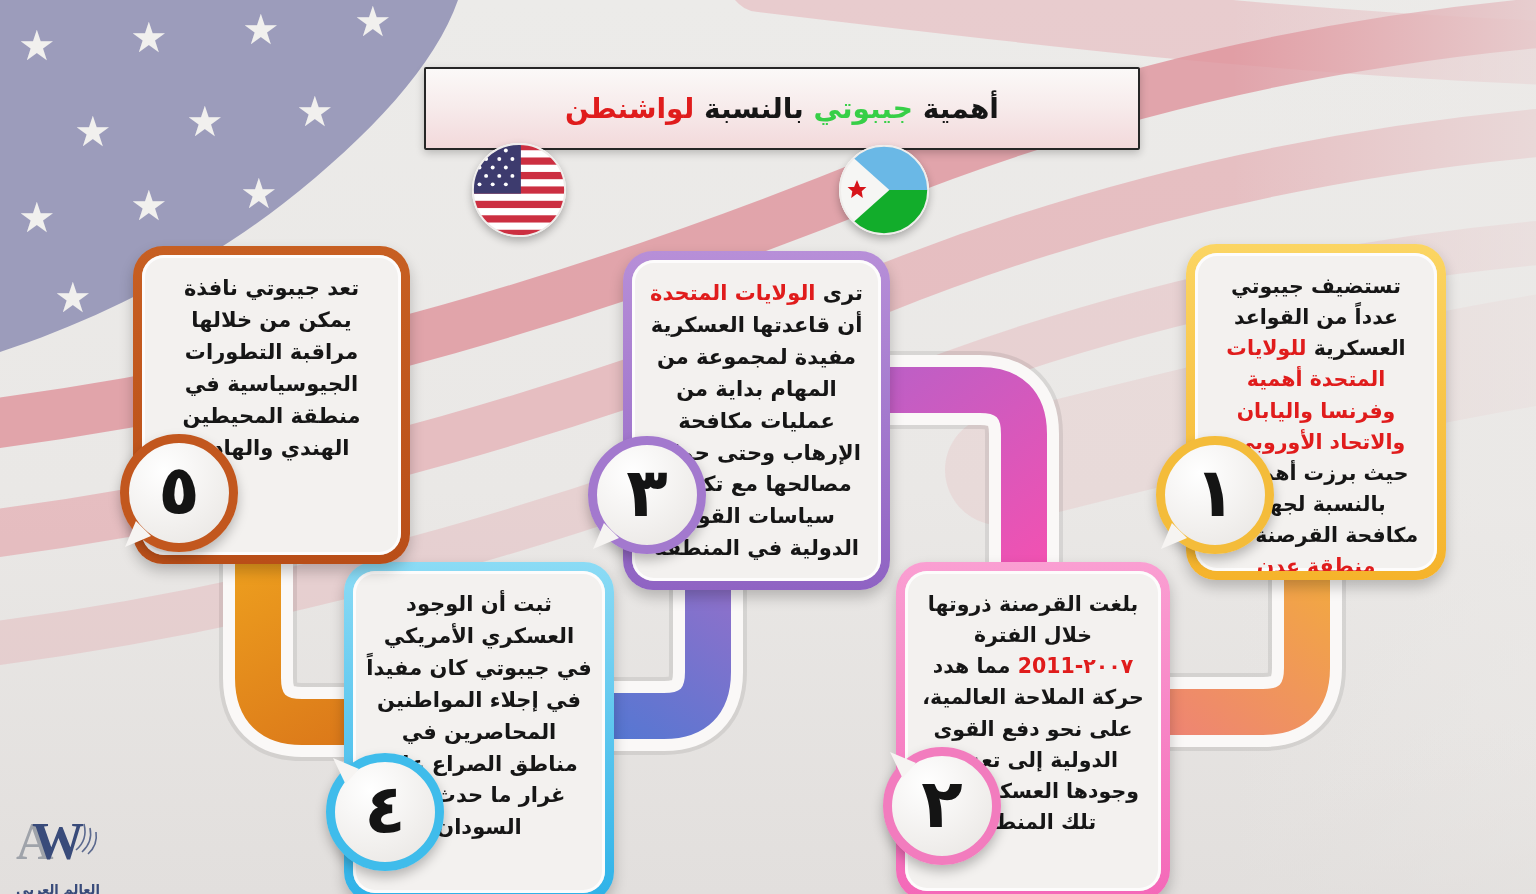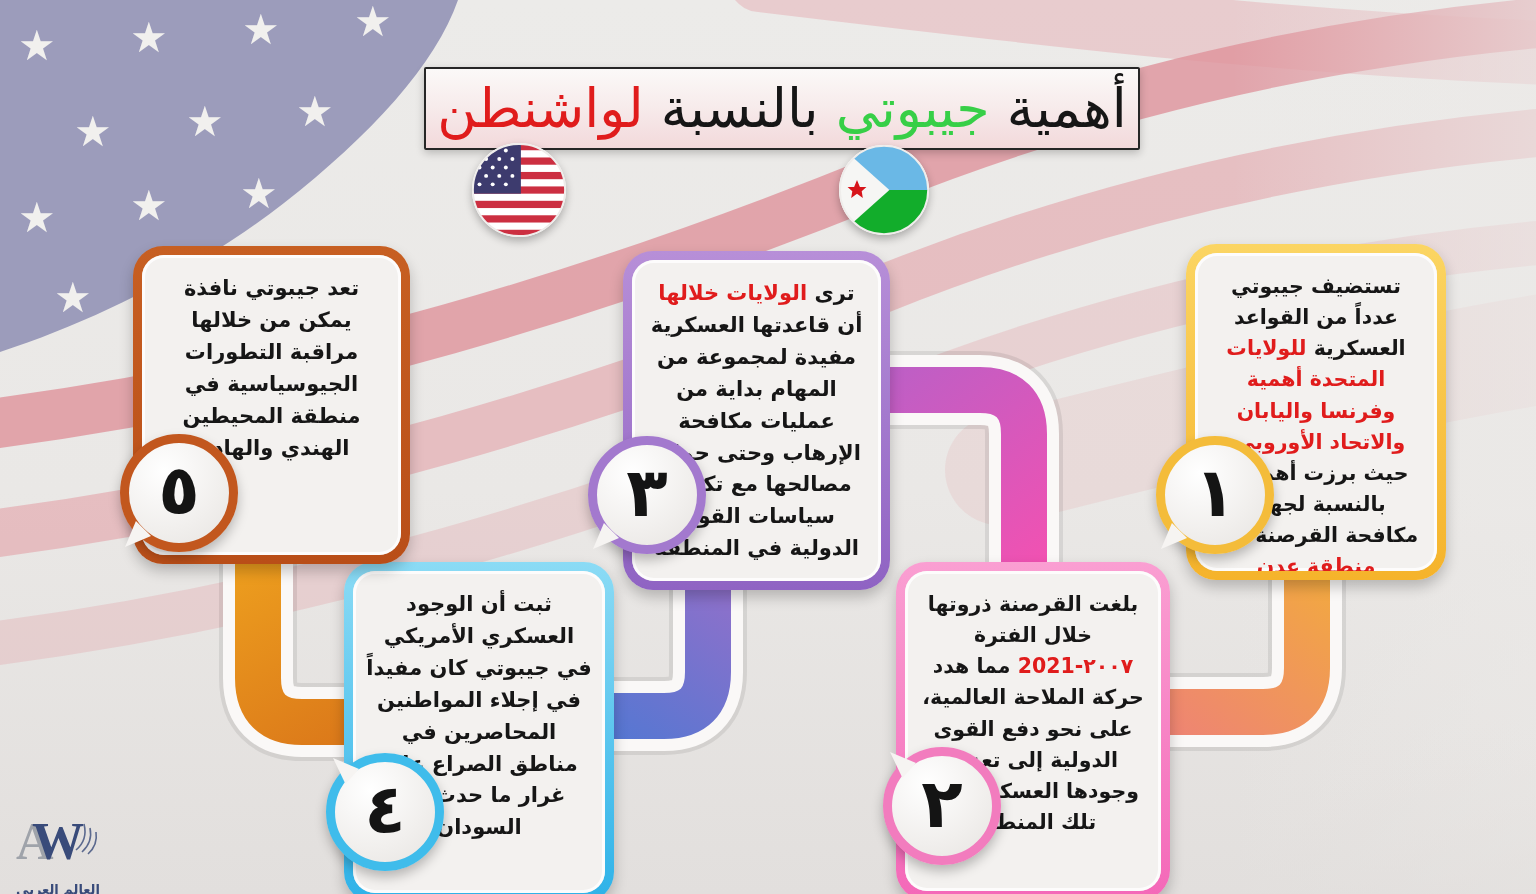--- a/index.html
+++ b/index.html
@@ -15,21 +15,21 @@
   
   #tubes-svg{left:0;top:0;z-index:5}
   
   #title-box{
     left:424px;top:67px;width:712px;height:79px;z-index:15;
     border:2px solid #262626;border-radius:2px;
     background:linear-gradient(180deg,#fbf9f8 0%,#f7ecec 45%,#f3d9db 100%);
     display:flex;align-items:center;justify-content:center;
     box-shadow:0 3px 8px rgba(0,0,0,.22);
   }
-  #title-text{font-size:54px;font-weight:normal;direction:rtl;white-space:nowrap;letter-spacing:0;}
+  #title-text{font-size:28px;font-weight:bold;direction:rtl;white-space:nowrap;letter-spacing:0;}
   .seg{white-space:pre-wrap}
   .seg-black{color:var(--text-black,#161616)}
   .seg-red{color:var(--highlight-red,#e01c1c)}
   .seg-green{color:var(--title-green,#37cf47)}
   
   .flag-circle{z-index:15;border-radius:50%;box-shadow:0 4px 9px rgba(0,0,0,.28);background:#fff;}
   #us-flag{left:472px;top:143px;width:94px;height:94px}
   #dj-flag{left:839px;top:145px;width:90px;height:90px}
   
   .card{
@@ -227,26 +227,26 @@
     </svg>
   </div>
 
   <div id="card-1" class="abs card" style="--ct: #FBD563; --cb: #F5B32B;">
     <div class="card-inner">
       <div class="card-text"><span class="seg seg-black">تستضيف جيبوتي عدداً من القواعد العسكرية </span><span class="seg seg-red">للولايات المتحدة أهمية وفرنسا واليابان والاتحاد الأوروبي</span><span class="seg seg-black">، حيث برزت أهميتها بالنسبة لجهود مكافحة القرصنة في </span><span class="seg seg-red">منطقة عدن</span></div>
     </div>
   </div>
   <div id="card-2" class="abs card" style="--ct: #FA9FD2; --cb: #F468B8;">
     <div class="card-inner">
-      <div class="card-text"><span class="seg seg-black">بلغت القرصنة ذروتها خلال الفترة </span><span class="seg seg-red">٢٠٠٧-2021</span><span class="seg seg-black"> مما هدد حركة الملاحة العالمية، على نحو دفع القوى الدولية إلى تعزيز وجودها العسكري في تلك المنطقة</span></div>
+      <div class="card-text"><span class="seg seg-black">بلغت القرصنة ذروتها خلال الفترة </span><span class="seg seg-red">٢٠٠٧-2011</span><span class="seg seg-black"> مما هدد حركة الملاحة العالمية، على نحو دفع القوى الدولية إلى تعزيز وجودها العسكري في تلك المنطقة</span></div>
     </div>
   </div>
   <div id="card-3" class="abs card" style="--ct: #B78FD8; --cb: #8F63C3;">
     <div class="card-inner">
-      <div class="card-text"><span class="seg seg-black">ترى </span><span class="seg seg-red">الولايات خلالها</span><span class="seg seg-black"> أن قاعدتها العسكرية مفيدة لمجموعة من المهام بداية من عمليات مكافحة الإرهاب وحتى حماية مصالحها مع تكثيف سياسات القوى الدولية في المنطقة</span></div>
+      <div class="card-text"><span class="seg seg-black">ترى </span><span class="seg seg-red">الولايات المتحدة</span><span class="seg seg-black"> أن قاعدتها العسكرية مفيدة لمجموعة من المهام بداية من عمليات مكافحة الإرهاب وحتى حماية مصالحها مع تكثيف سياسات القوى الدولية في المنطقة</span></div>
     </div>
   </div>
   <div id="card-4" class="abs card" style="--ct: #8BDBF5; --cb: #2EB2E8;">
     <div class="card-inner">
       <div class="card-text"><span class="seg seg-black">ثبت أن الوجود العسكري الأمريكي في جيبوتي كان مفيداً في إجلاء المواطنين المحاصرين في مناطق الصراع على غرار ما حدث في السودان</span></div>
     </div>
   </div>
   <div id="card-5" class="abs card" style="--ct: #C75F22; --cb: #B94E18;">
     <div class="card-inner">
       <div class="card-text"><span class="seg seg-black">تعد جيبوتي نافذة يمكن من خلالها مراقبة التطورات الجيوسياسية في منطقة المحيطين الهندي والهادئ</span></div>

